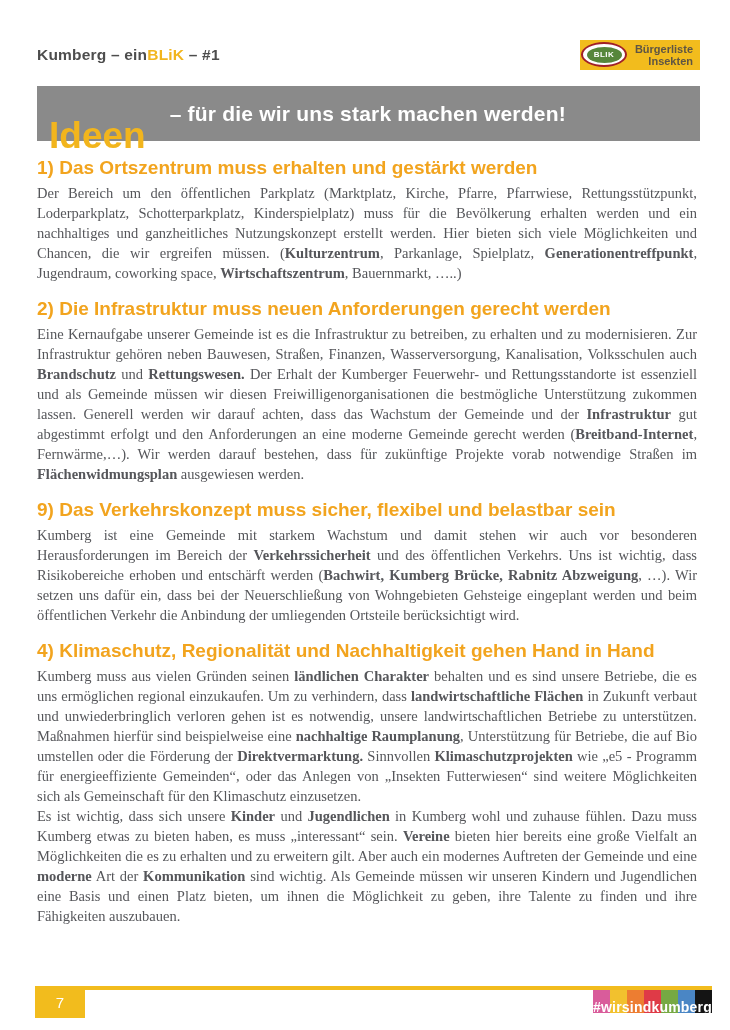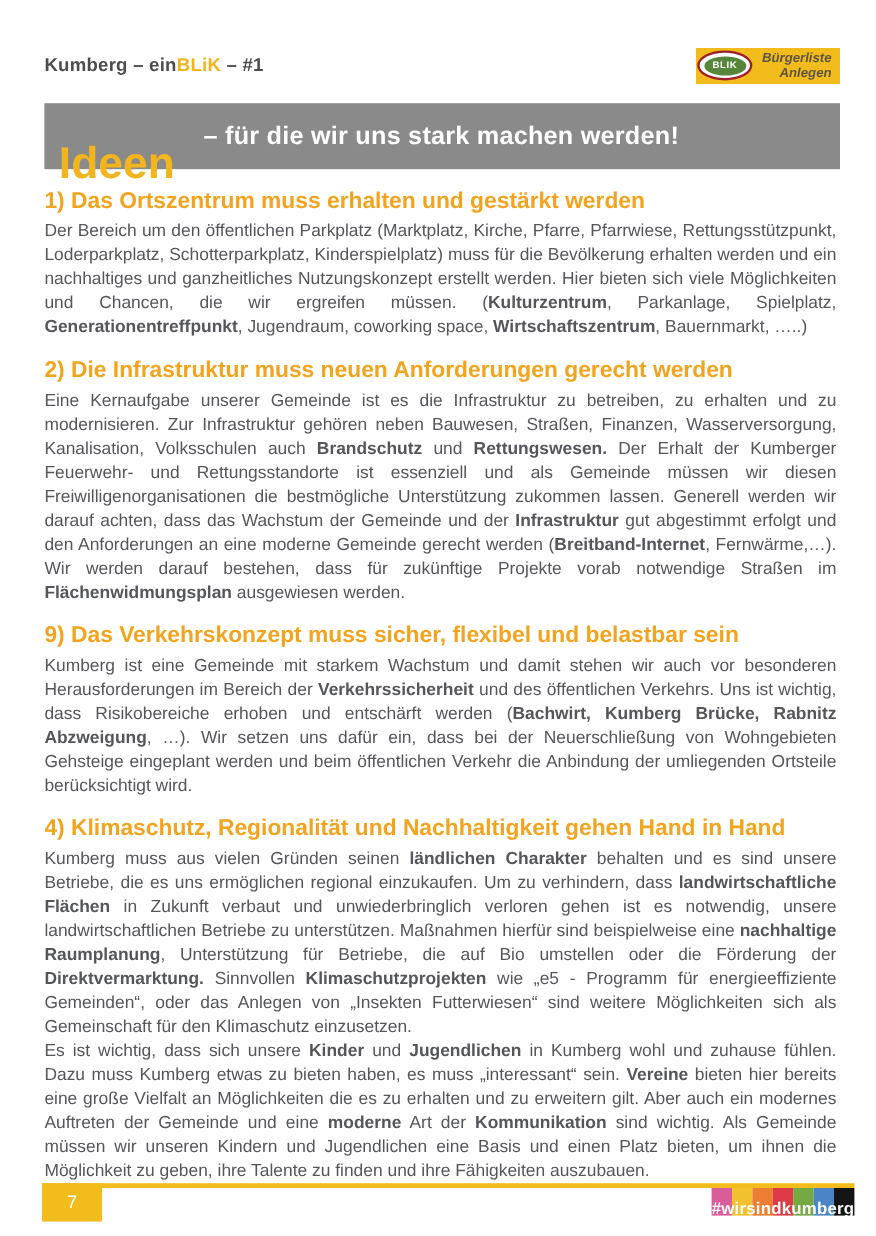--- a/index.html
+++ b/index.html
@@ -7,37 +7,37 @@
     position:relative; width:730px; height:1030px; background:#ffffff;
     font-family:"Liberation Sans", sans-serif; overflow:hidden;
   }
   
   .header { display:flex; justify-content:space-between; align-items:flex-start; margin:40px 30px 0 37px; }
   .title { font-size:15.5px; font-weight:bold; color:#4d4d4d; letter-spacing:0.2px; padding-top:6px; }
   .title .hl { color:#f2b51d; }
   .logo { position:relative; width:120px; height:30px; background:#f2bc1d;
           display:flex; flex-direction:column; justify-content:center; align-items:flex-end;
           padding-right:7px; box-sizing:border-box; }
-  .logo-line { font-size:11px; font-weight:bold; color:#5e5544; line-height:12.5px;font-style:italic; }
+  .logo-line { font-size:11px; font-weight:bold; color:#5e5544; line-height:12.5px; }
   .logo-oval { position:absolute; left:1px; top:2px; width:46px; height:25px; background:#ffffff;
                border:2.5px solid #a02028; border-radius:50%; box-sizing:border-box;
                display:flex; align-items:center; justify-content:center; }
   .logo-oval-inner { width:35px; height:16px; background:#56863b; border-radius:50%;
                      color:#ffffff; font-size:8px; font-weight:bold; letter-spacing:0.5px;
                      display:flex; align-items:center; justify-content:center; }
   
   .banner { margin:16px 30px 0 37px; height:55px; background:#8a8a8a;
             display:flex; align-items:center; padding-left:12px; box-sizing:border-box; }
   .banner-ideen { font-size:37px; font-weight:bold; color:#f2b51d; margin-right:12px; line-height:1;margin-top:43px; }
   .banner-rest { font-size:21px; font-weight:bold; color:#ffffff; letter-spacing:0.2px;margin-left:12px; }
   
   .content { position:absolute; top:142px; left:37px; width:660px; bottom:46px; overflow:hidden; }
   .sec-h { font-size:19px; font-weight:bold; color:#f2a41e; margin:14px 0 4px; line-height:23px; }
   .sec:first-child .sec-h { }
-  .sec-p { font-size:14.5px; line-height:20px; color:#55565a; text-align:justify; margin:0; }
+  .sec-p { font-size:14.5px; line-height:20px; color:#55565a; text-align:justify; margin:0;font-family:Liberation Serif, serif; }
   .sec-p .b { font-weight:bold; }
   
   .footer-line { position:absolute; left:35px; right:18px; top:986px; height:4px; background:#f2bc1d; }
   .page-num { position:absolute; left:35px; top:986px; width:50px; height:32px; background:#f2bc1d;
               color:#ffffff; font-size:15px; display:flex; align-items:center; justify-content:center; }
   .hashtag-badge { position:absolute; right:18px; top:990px; height:33px; display:flex; }
   .hashtag-seg { width:17px; height:23px; }
   .hashtag-text { position:absolute; left:0; top:0; width:100%; height:100%;
                   display:flex; align-items:center; justify-content:center;
                   color:#ffffff; font-size:14px; font-weight:bold; letter-spacing:0.2px; }
@@ -47,21 +47,21 @@
 
 <div class="page">
 
   <div class="header">
     <div class="title"><span>Kumberg – ein</span><span class="hl">BLiK</span><span> – #1</span></div>
     <div class="logo">
       <div class="logo-oval">
         <div class="logo-oval-inner">BLIK</div>
       </div>
       <div class="logo-line">Bürgerliste</div>
-      <div class="logo-line">Anlegen</div>
+      <div class="logo-line">Insekten</div>
     </div>
   </div>
 
   <div class="banner">
     <span class="banner-ideen">Ideen</span>
     <span class="banner-rest">– für die wir uns stark machen werden!</span>
   </div>
 
   <main class="content" id="content">
   <section class="sec">

